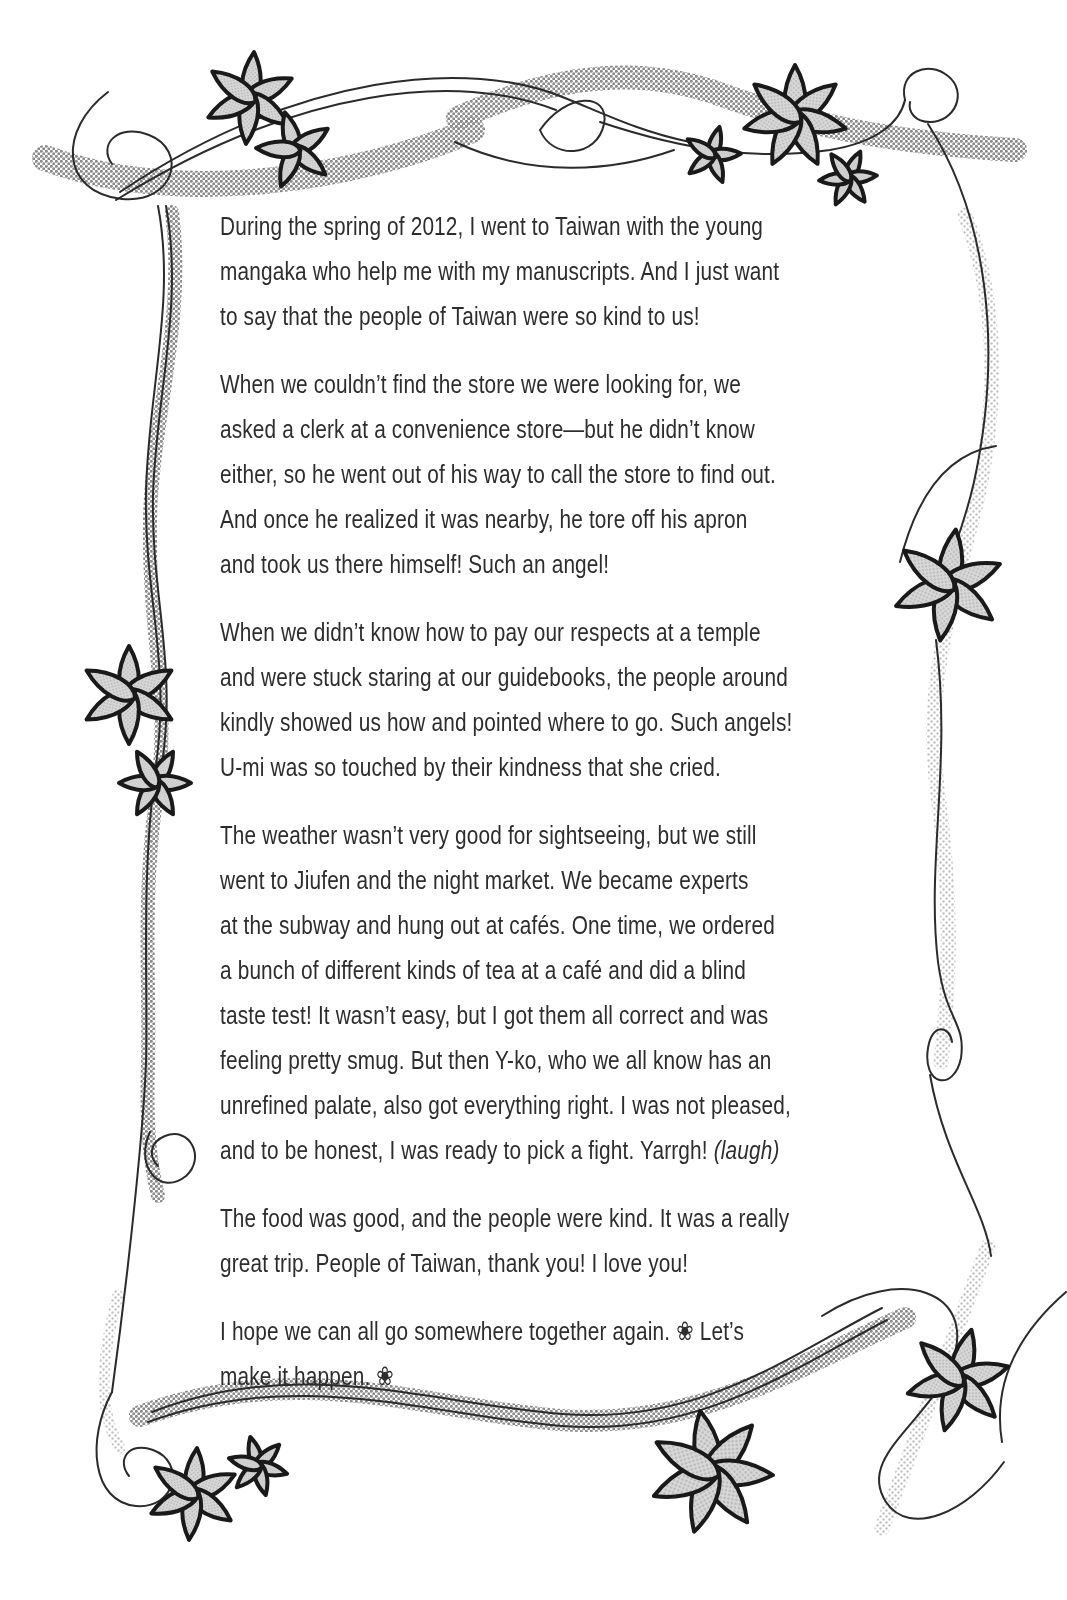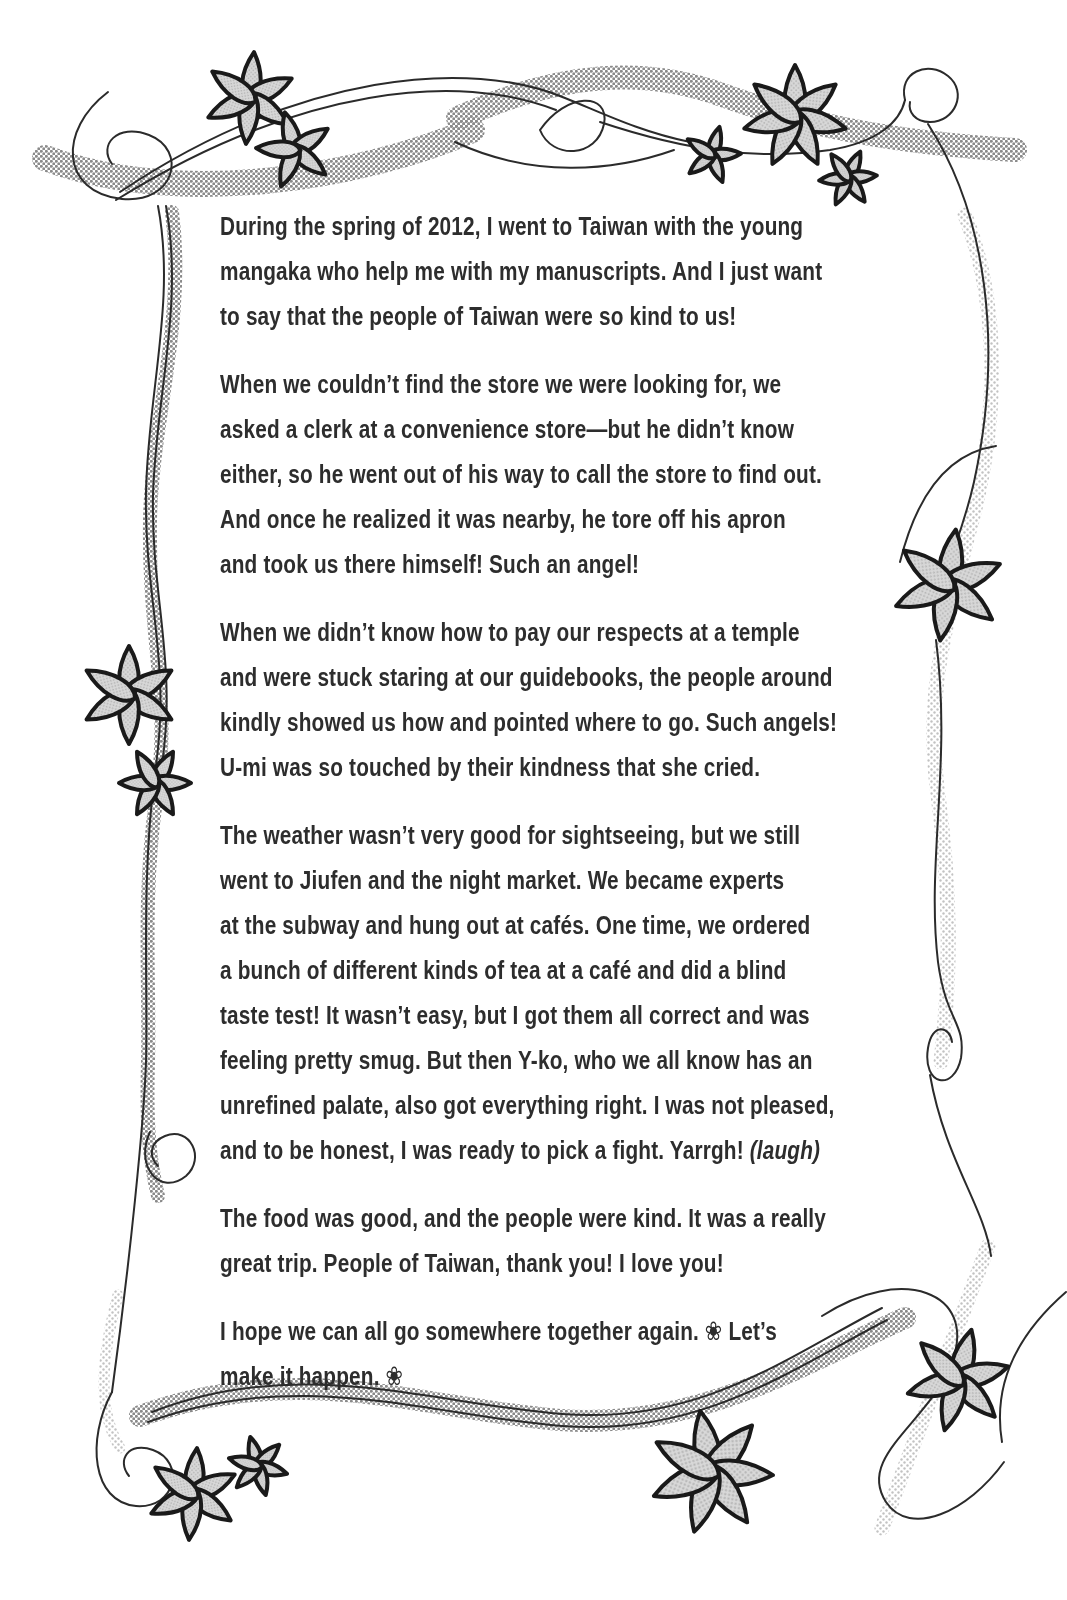--- a/index.html
+++ b/index.html
@@ -1,20 +1,20 @@
 <!DOCTYPE html>
 <html><head>
 <meta charset="utf-8">
 <style>
   html,body{margin:0;padding:0;}
   body{
     width:1067px;height:1600px;background:#ffffff;position:relative;overflow:hidden;
     font-family:"Liberation Sans","DejaVu Sans",sans-serif;
   }
-  .page{position:absolute;inset:0;font-weight:bold;}
+  .page{position:absolute;inset:0;}
   svg.decor{position:absolute;top:0;left:0;pointer-events:none;}
   .text-block{
     position:absolute;left:220px;top:204px;width:845px;
     transform:scaleX(0.80);transform-origin:left top;
     color:#2d2d2d;font-size:26px;line-height:45px;letter-spacing:0.2px;
   }
   .para{margin:0 0 23px 0;}
   .line{display:block;white-space:pre;}
   em{font-style:italic;}
 </style>

